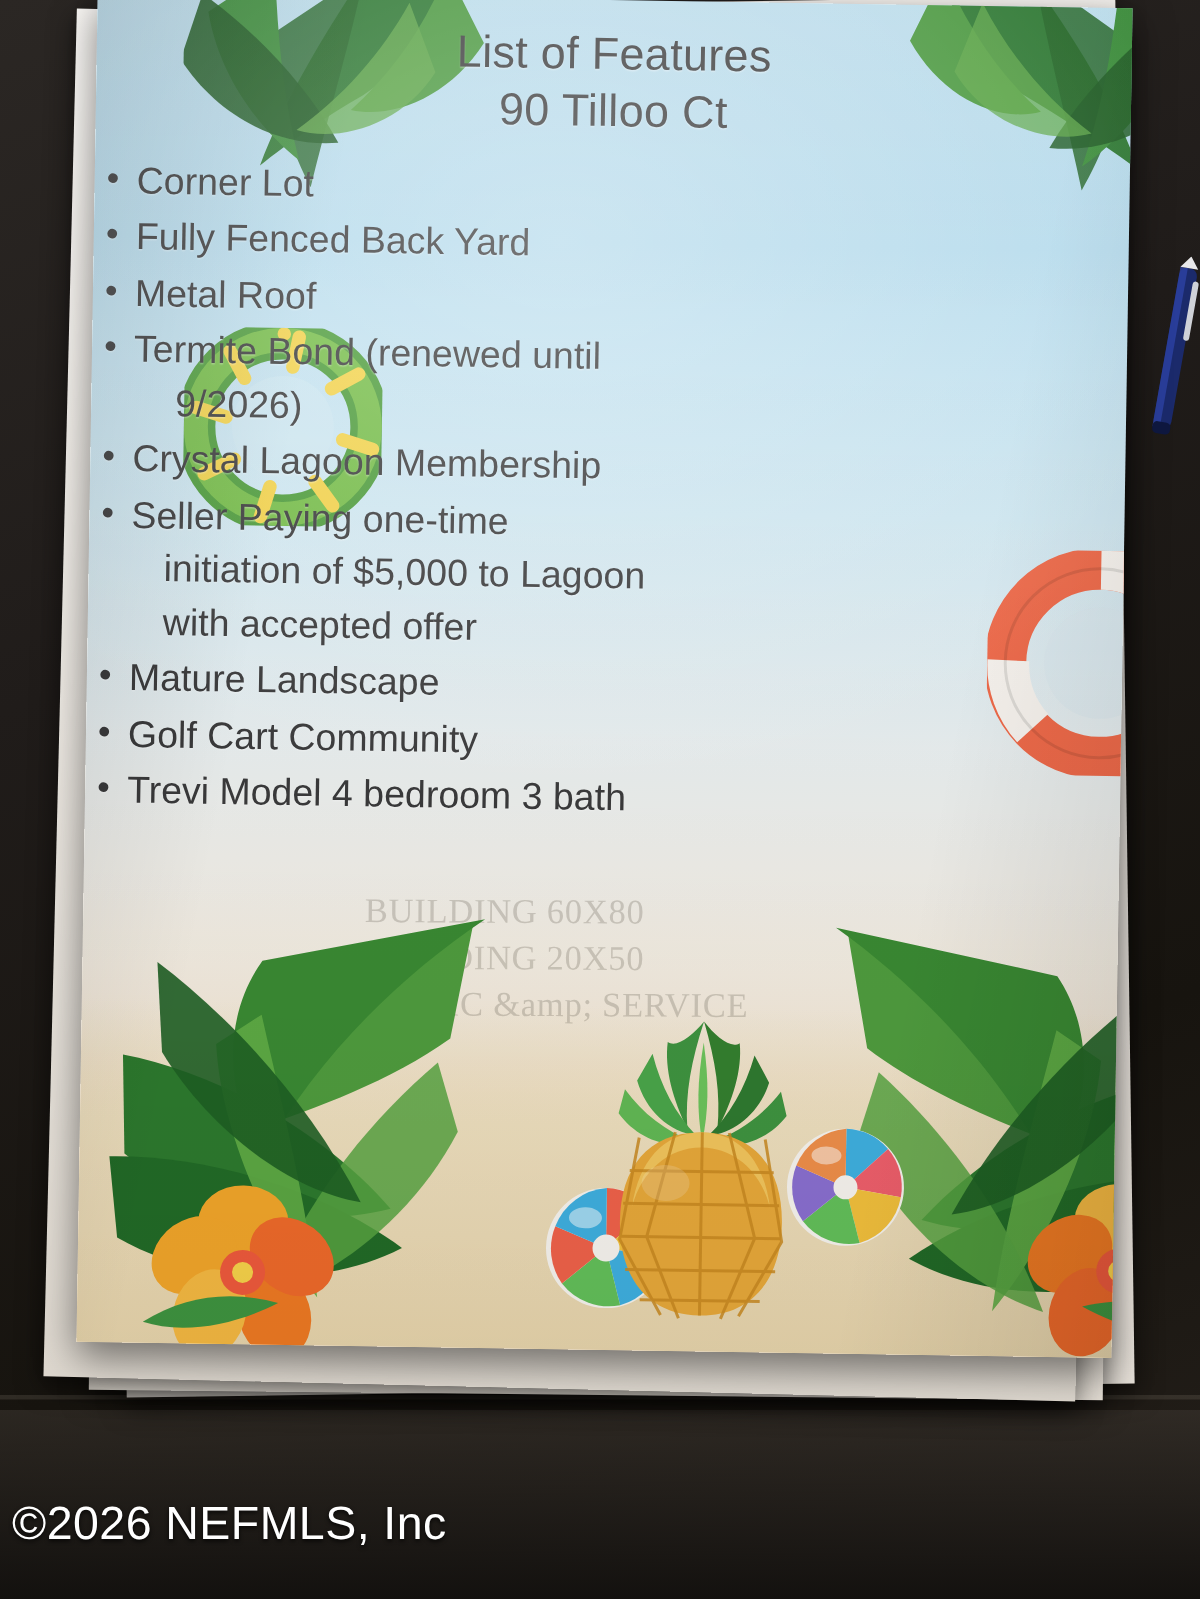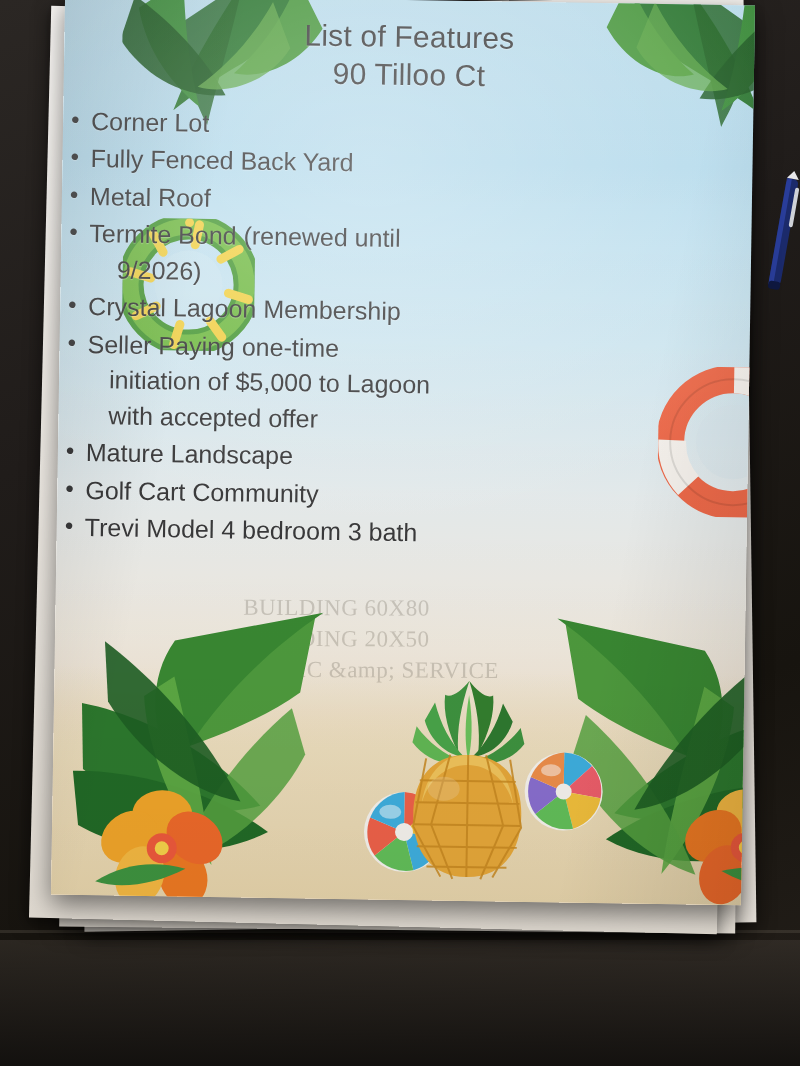--- a/index.html
+++ b/index.html
@@ -420,13 +420,14 @@
         <ellipse cx="-33" cy="-12" rx="30" ry="24" fill="#ef6a2a" transform="rotate(288)"></ellipse>
         <circle cx="0" cy="0" r="15" fill="#ef5a3c"></circle>
         <circle cx="0" cy="0" r="7" fill="#f7d24a"></circle>
       </g>
       <path d="M140 98 C112 80 82 76 50 84 C80 100 114 106 140 98 Z" fill="#3f9440"></path>
     </svg>
 
     <div class="flyer-light"></div>
   </div>
 
+  <div class="watermark">©2026 NEFMLS, Inc</div>
 </div>
 
 </body></html>

